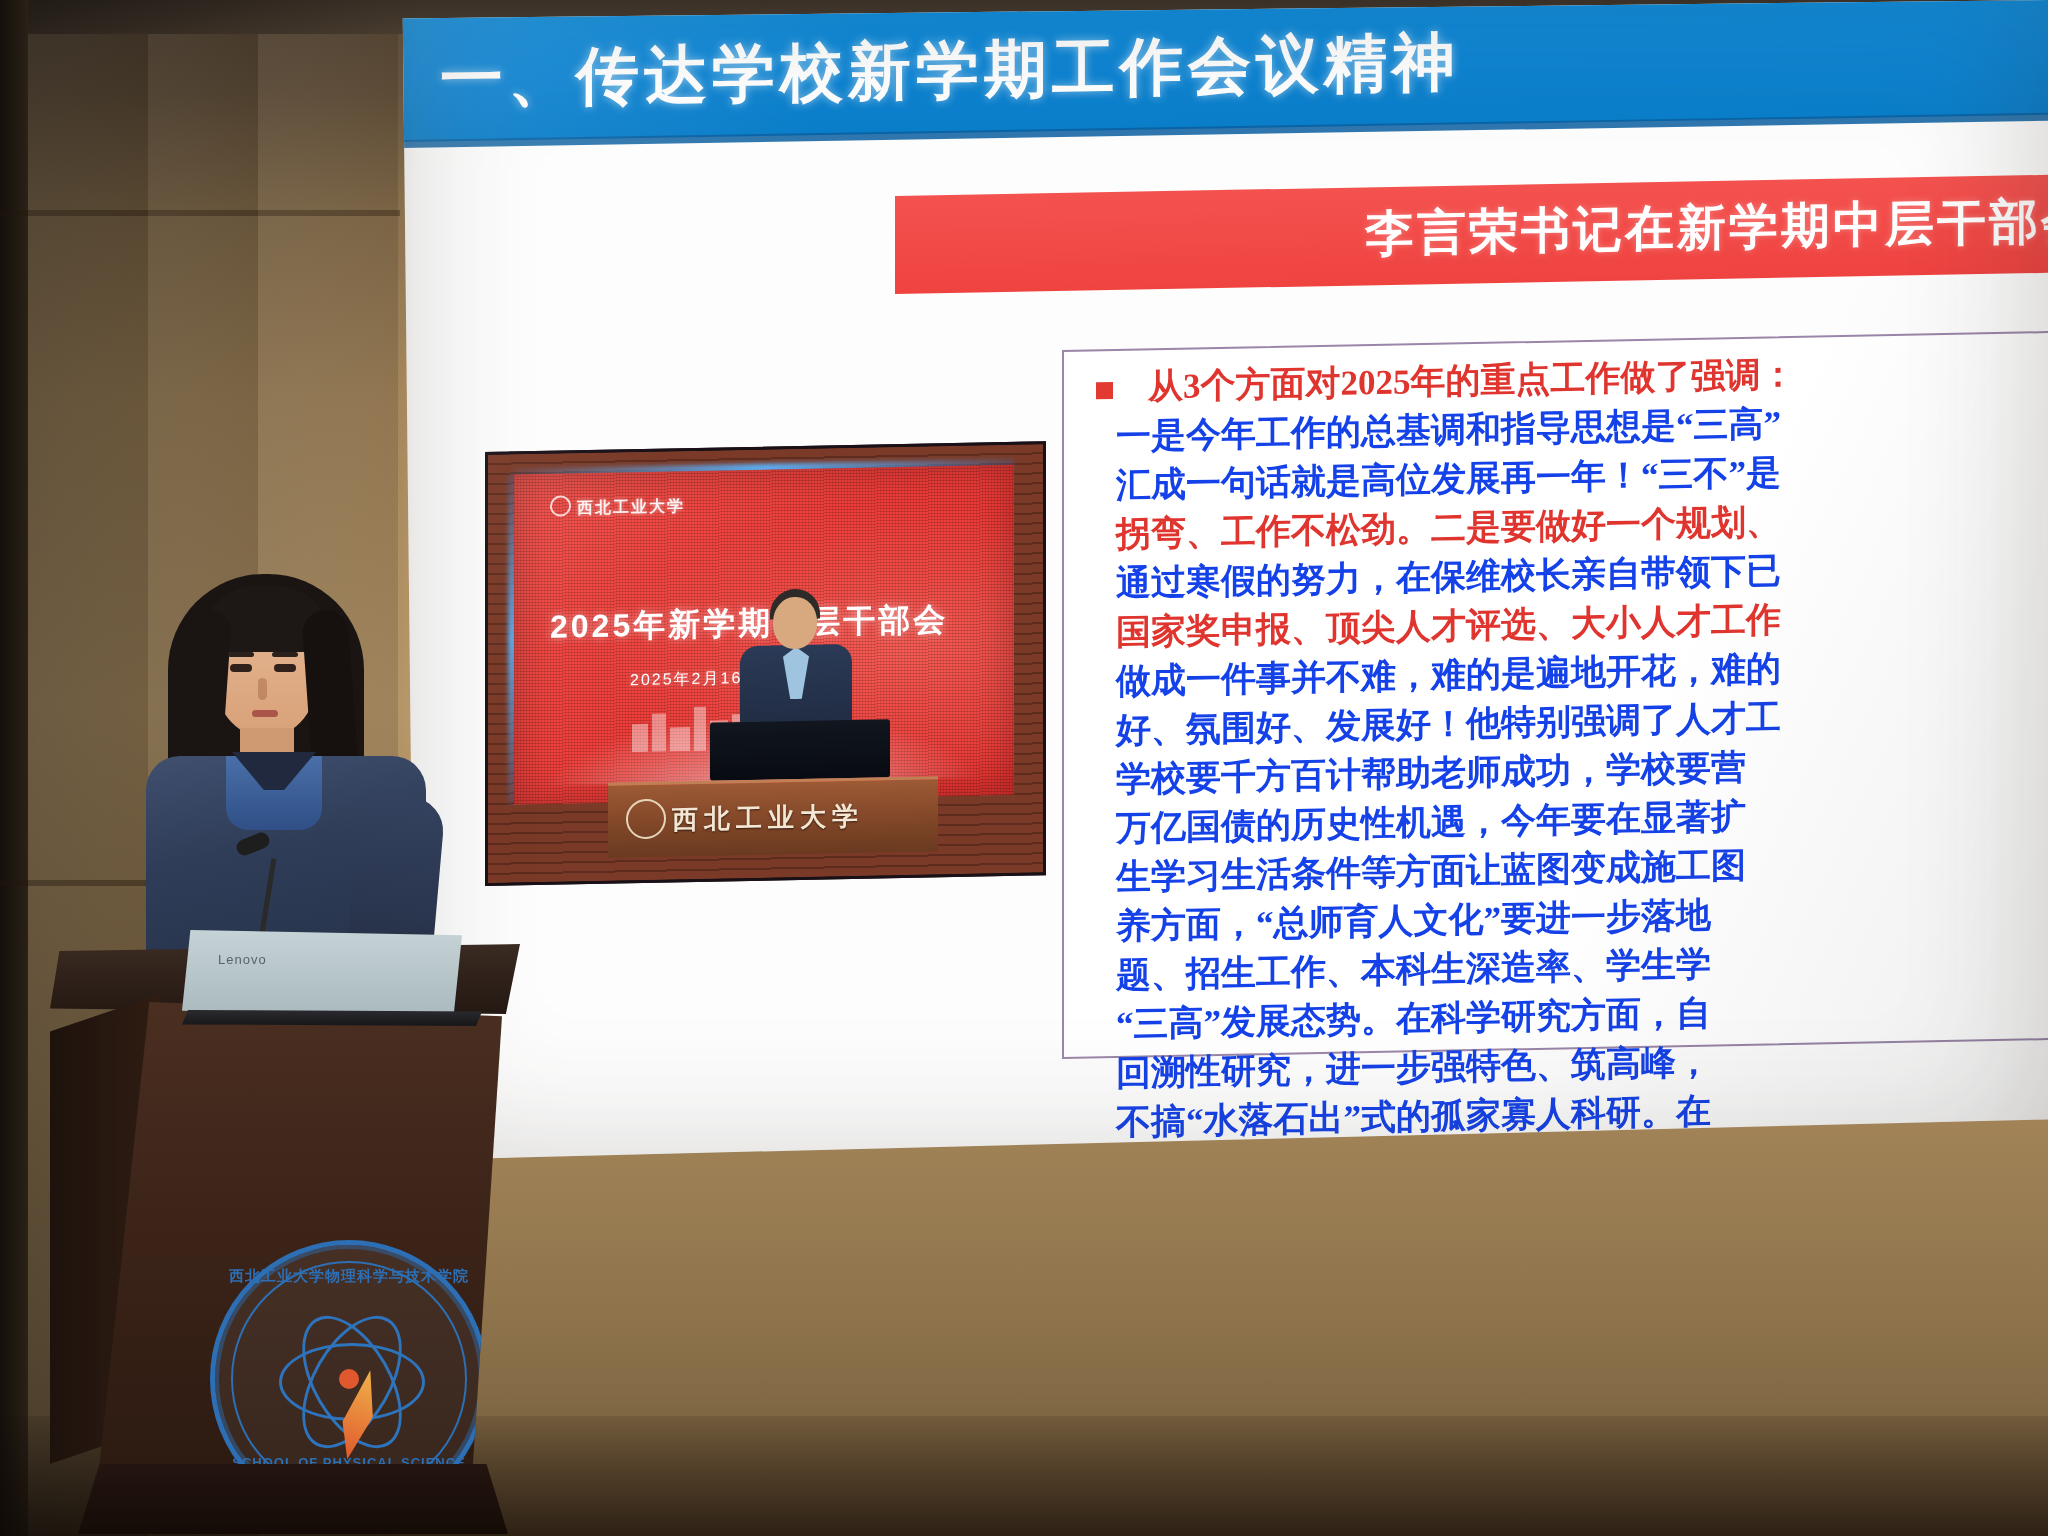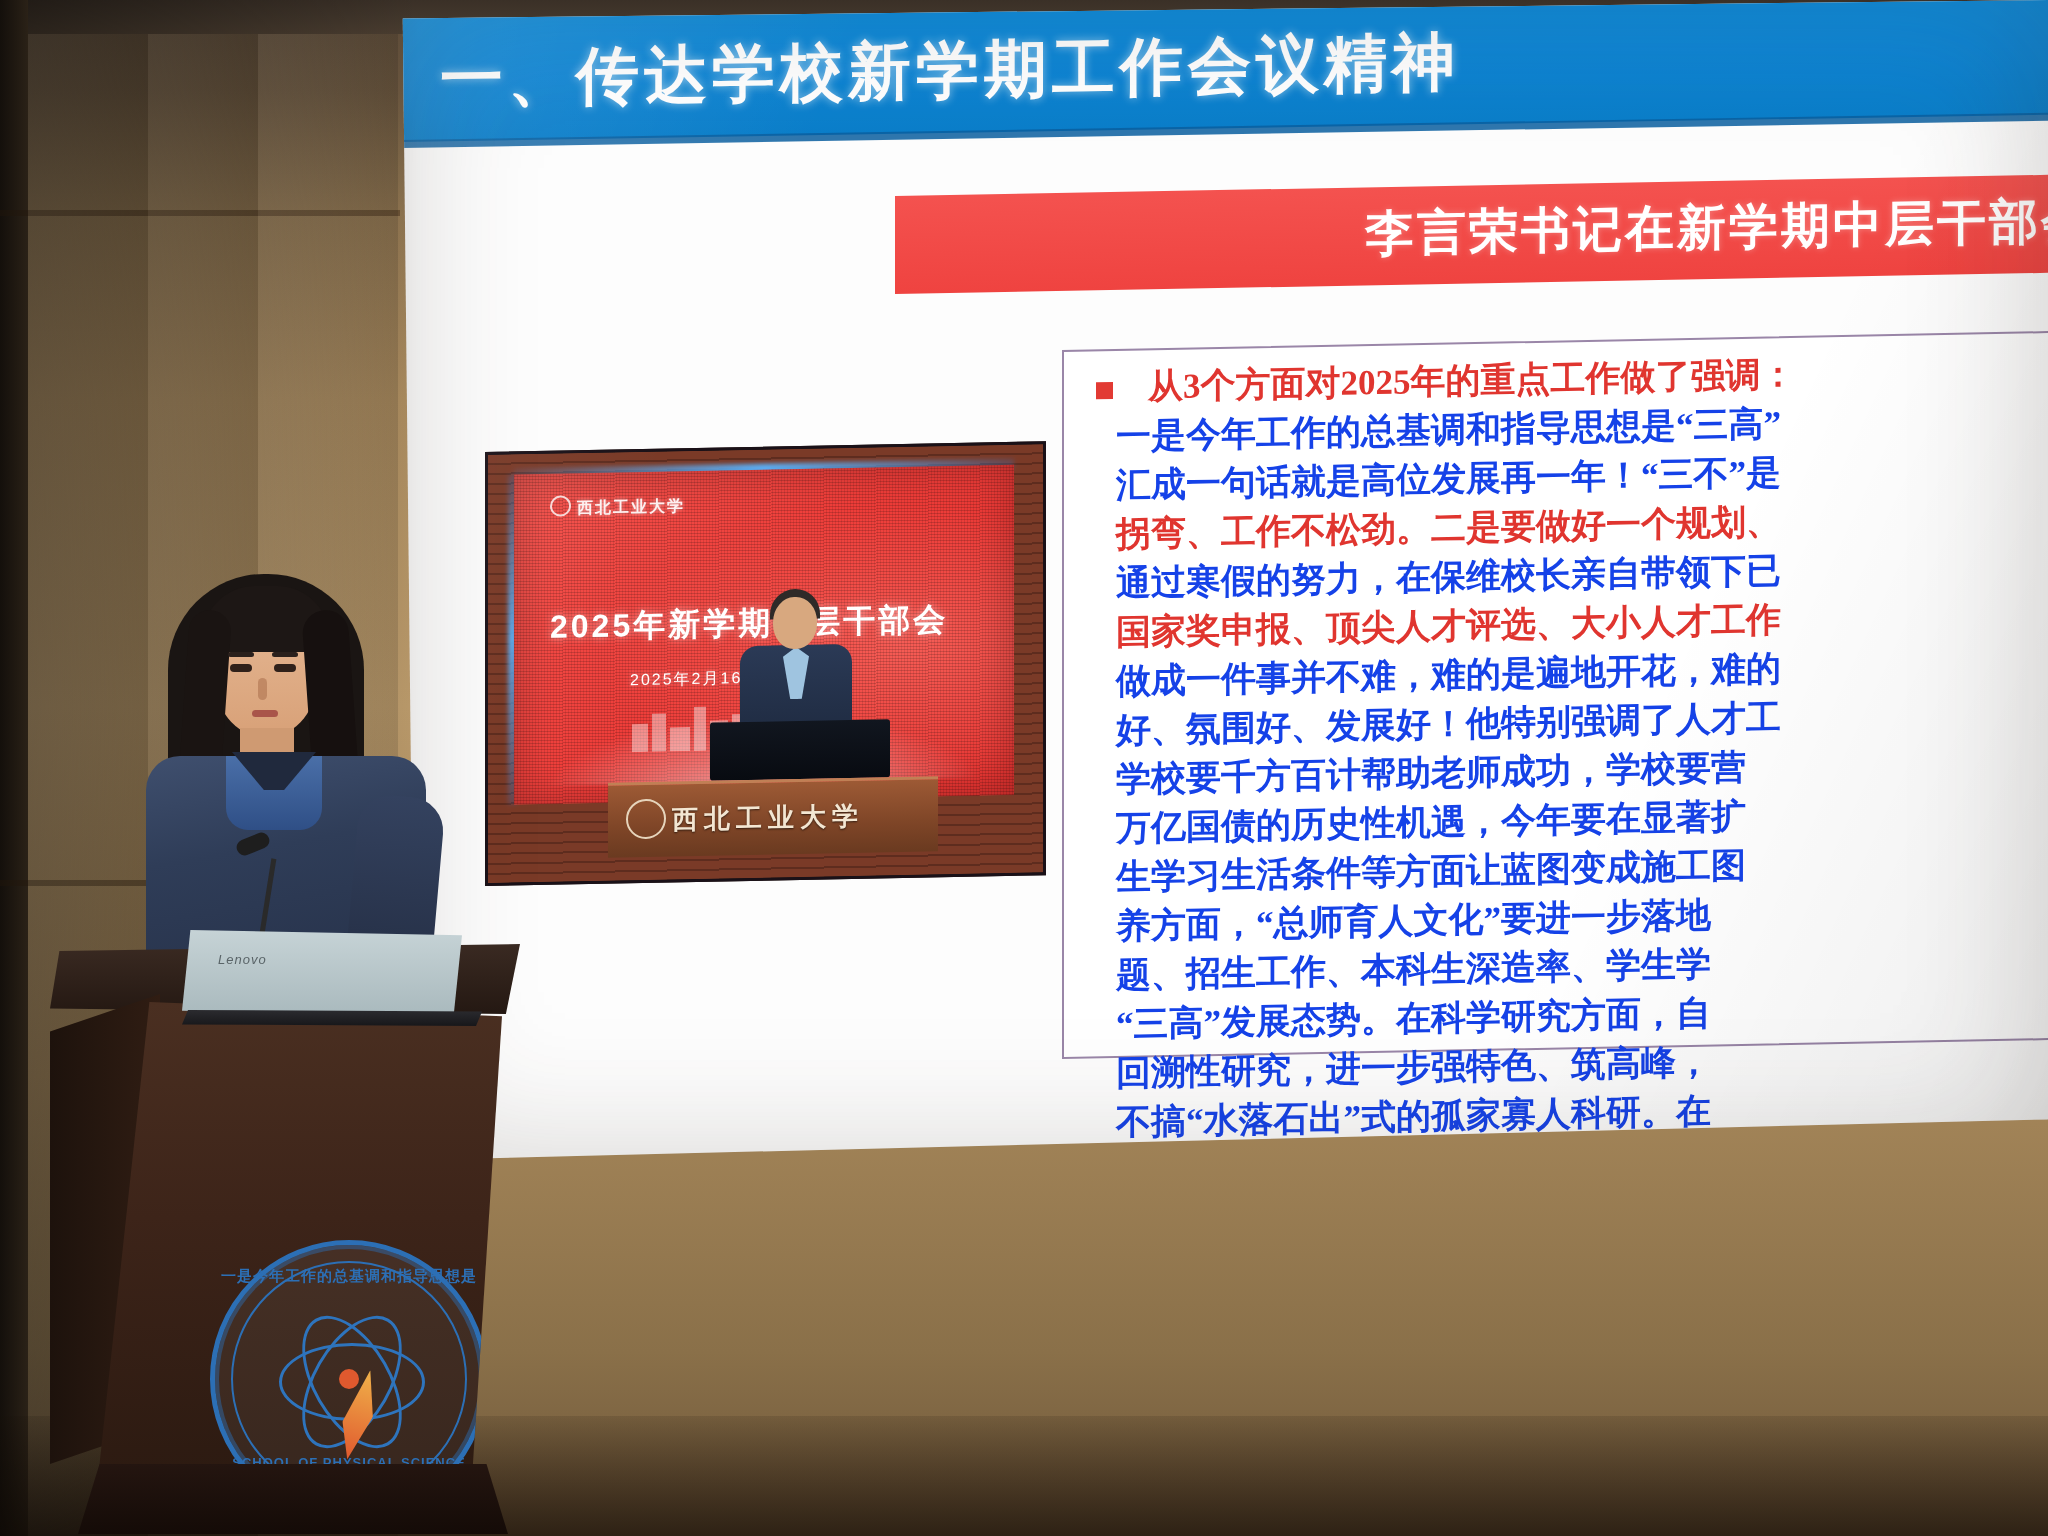--- a/index.html
+++ b/index.html
@@ -180,21 +180,21 @@
     font-size:15px;font-weight:bold;letter-spacing:1px;}
   .pd-seal .txt-bot{position:absolute;left:0;right:0;bottom:28px;text-align:center;color:#2c6fb5;
     font-size:13px;font-weight:bold;letter-spacing:1px;}
   .pd-seal .txt-yr{position:absolute;left:0;right:0;bottom:10px;text-align:center;color:#2c6fb5;
     font-size:16px;font-weight:bold;letter-spacing:2px;}
 
   
   #laptop{position:absolute;left:182px;top:930px;width:300px;height:110px;}
   .lt-lid{position:absolute;left:0;top:0;width:280px;height:86px;border-radius:6px 6px 2px 2px;
     background:linear-gradient(180deg,#c6d3d6,#a9b9bd);
-    clip-path:polygon(3% 0%,100% 6%,97% 100%,0% 94%);font-style:italic;}
+    clip-path:polygon(3% 0%,100% 6%,97% 100%,0% 94%);}
   .lt-brand{position:absolute;left:36px;top:22px;color:#5a6468;font-size:13px;letter-spacing:1px;}
   .lt-hinge{position:absolute;left:0;top:80px;width:300px;height:16px;
     background:linear-gradient(180deg,#2b2b2f,#17171a);
     clip-path:polygon(2% 0%,100% 10%,98% 100%,0% 90%);}
   .mic-stand{position:absolute;left:262px;top:858px;width:5px;height:120px;background:#2a2a2a;
     transform:rotate(9deg);}
   .mic-head{position:absolute;left:236px;top:836px;width:34px;height:16px;border-radius:9px;
     background:#1e1e1e;transform:rotate(-22deg);}
 
   .shadow-wall{position:absolute;left:0;top:0;width:420px;height:1536px;
@@ -313,21 +313,21 @@
     <div class="pd-top"></div>
     <div class="pd-side"></div>
     <div class="pd-body">
       <div class="pd-seal">
         <div class="ring2"></div>
         <div class="atom a1"></div>
         <div class="atom a2"></div>
         <div class="atom a3"></div>
         <div class="flame"></div>
         <div class="nucleus"></div>
-        <div class="txt-top">一是今年工作的总基调和指导思想是</div>
+        <div class="txt-top">西北工业大学物理科学与技术学院</div>
         <div class="txt-bot">SCHOOL OF PHYSICAL SCIENCE AND TECHNOLOGY NPU</div>
         <div class="txt-yr">1987</div>
       </div>
     </div>
     <div class="pd-base"></div>
   </div>
 
   <div class="mic-stand"></div>
   <div class="mic-head"></div>
   <div id="laptop">

